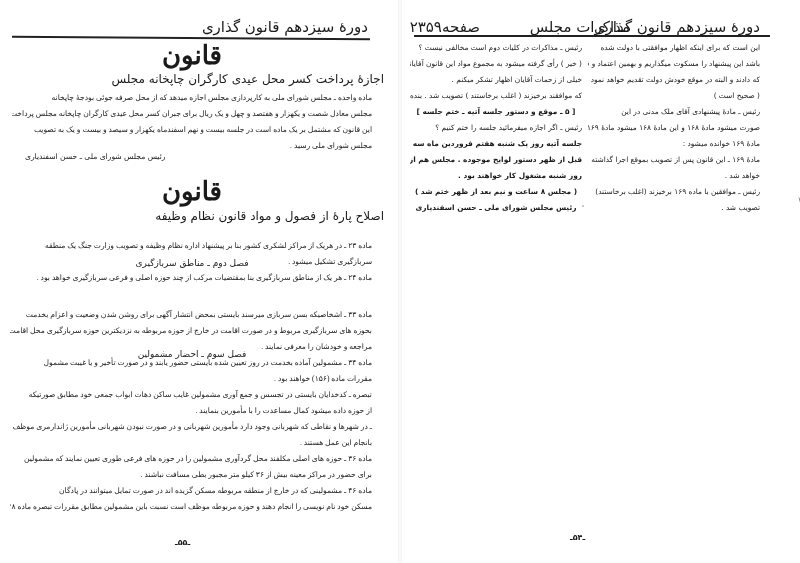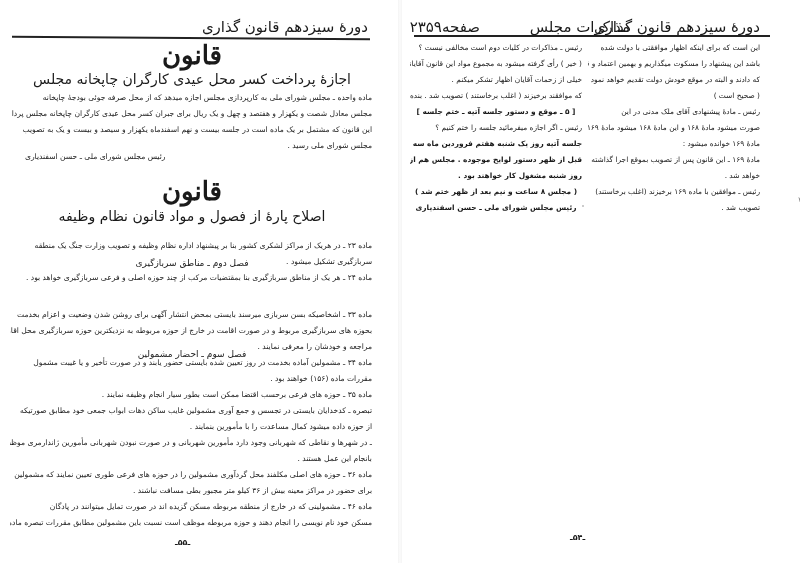--- a/index.html
+++ b/index.html
@@ -23,25 +23,25 @@
     .left-rule { top: 37px; left: 12px; width: 358px; transform: rotate(0.4deg); }
 
     .right-head-title { right: 40px; }
     .right-head-center { right: 170px; }
     .right-head-page { right: 320px; }
     .right-rule { top: 35px; left: 14px; width: 356px; }
 
     
     .law-heading { position: absolute; left: 12px; width: 360px; text-align: center;
                    font-family: "DejaVu Serif", serif; font-weight: bold; font-size: 26px; line-height: 30px; }
-    .law-subtitle { position: absolute; left: 12px; width: 360px; text-align: center; font-size: 14px; line-height: 12px; }
+    .law-subtitle { position: absolute; left: 24px; width: 360px; text-align: right; font-size: 12px; line-height: 12px; }
     .section-title { position: absolute; left: 12px; width: 360px; text-align: center; font-size: 9px; line-height: 11px; }
 
     .para { position: absolute; font-size: 7.6px; line-height: 16px; text-align: justify; text-align-last: right; }
-    .para .line { display: block; white-space: nowrap; overflow: hidden; }
+    .para .line { display: block; white-space: nowrap; overflow: hidden; font-family: Liberation Serif, serif; }
 
     .sig { position: absolute; font-size: 7.6px; line-height: 11px; white-space: nowrap; }
 
     .page-number { position: absolute; font-size: 8px; font-weight: bold; white-space: nowrap; }
 
     
     .col { position: absolute; top: 40px; width: 172px; font-size: 7.4px; line-height: 16px; }
     .col .line { display: block; white-space: nowrap; overflow: hidden; }
     .col .bold { font-weight: bold; }
     .col .center { text-align: center; }
@@ -82,21 +82,20 @@
     </div>
 
     <div class="section-title" style="top:307px;margin-top:42px;">فصل سوم ـ احضار مشمولین</div>
 
     <div class="para" style="top:307px; right:28px; width:362px;">
       <span class="line">ماده ۳۳ ـ اشخاصیکه بسن سربازی میرسند بایستی بمحض انتشار آگهی برای روشن شدن وضعیت و اعزام بخدمت</span>
       <span class="line">بحوزه های سربازگیری مربوط و در صورت اقامت در خارج از حوزه مربوطه به نزدیکترین حوزه سربازگیری محل اقامت</span>
       <span class="line">مراجعه و خودشان را معرفی نمایند .</span>
       <span class="line">ماده ۳۴ ـ مشمولین آماده بخدمت در روز تعیین شده بایستی حضور یابند و در صورت تأخیر و یا غیبت مشمول</span>
       <span class="line">مقررات ماده (۱۵۶) خواهند بود .</span>
-      <span class="line">ماده ۳۵ ـ حوزه های فرعی برحسب اقتضا ممکن است بطور سیار انجام وظیفه نمایند .</span>
       <span class="line">تبصره ـ کدخدایان بایستی در تجسس و جمع آوری مشمولین غایب ساکن دهات ابواب جمعی خود مطابق صورتیکه</span>
       <span class="line">از حوزه داده میشود کمال مساعدت را با مأمورین بنمایند .</span>
       <span class="line">ـ در شهرها و نقاطی که شهربانی وجود دارد مأمورین شهربانی و در صورت نبودن شهربانی مأمورین ژاندارمری موظف</span>
       <span class="line">بانجام این عمل هستند .</span>
       <span class="line">ماده ۳۶ ـ حوزه های اصلی مکلفند محل گردآوری مشمولین را در حوزه های فرعی طوری تعیین نمایند که مشمولین</span>
       <span class="line">برای حضور در مراکز معینه بیش از ۳۶ کیلو متر مجبور بطی مسافت نباشند .</span>
       <span class="line">ماده ۴۶ ـ مشمولینی که در خارج از منطقه مربوطه مسکن گزیده اند در صورت تمایل میتوانند در پادگان</span>
       <span class="line">مسکن خود نام نویسی را انجام دهند و حوزه مربوطه موظف است نسبت باین مشمولین مطابق مقررات تبصره ماده ۱۴۸</span>
     </div>
 

